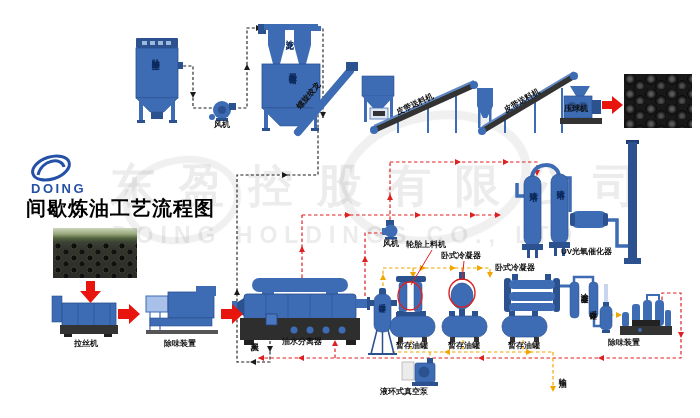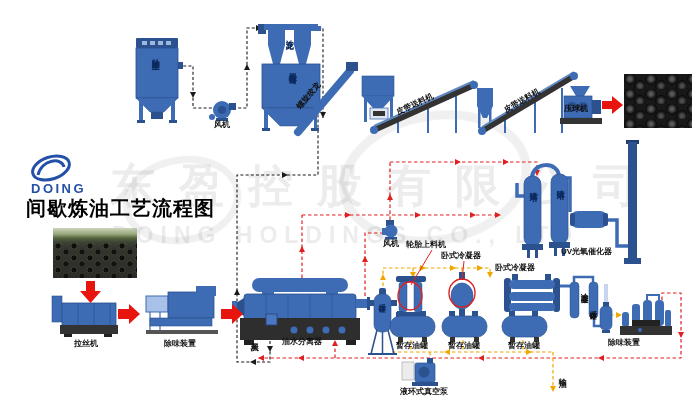--- a/index.html
+++ b/index.html
@@ -443,20 +443,20 @@
   <div class="lbl vlbl on-equip" style="left:378px;top:298px;font-size:7px">缓存罐</div>
   <div class="lbl" style="left:406px;top:241px">轮胎上料机</div>
   <div class="lbl" style="left:441px;top:252px">卧式冷凝器</div>
   <div class="lbl ctr" style="left:389px;top:342px;width:46px">暂存油罐</div>
   <div class="lbl ctr" style="left:441px;top:342px;width:46px">暂存油罐</div>
   <div class="lbl ctr" style="left:501px;top:342px;width:46px">暂存油罐</div>
   <div class="lbl" style="left:495px;top:264px">卧式冷凝器</div>
   <div class="lbl vlbl" style="left:579px;top:287px">冷凝器</div>
   <div class="lbl vlbl" style="left:589px;top:305px;font-size:7px">缓存罐</div>
   <div class="lbl ctr" style="left:600px;top:339px;width:48px">除味装置</div>
-  <div class="lbl ctr" style="left:396px;top:388px;width:56px">液环式真空泵</div>
+  <div class="lbl ctr" style="left:376px;top:388px;width:56px">液环式真空泵</div>
   <div class="lbl vlbl" style="left:557px;top:372px">输油</div>
 
   <div class="lbl vlbl on-equip" style="left:528px;top:185px">喷淋塔</div>
   <div class="lbl vlbl on-equip" style="left:555px;top:183px">喷淋塔</div>
   <div class="lbl" style="left:561px;top:248px">UV光氧催化器</div>
 
 </div>
 
 </body></html>

